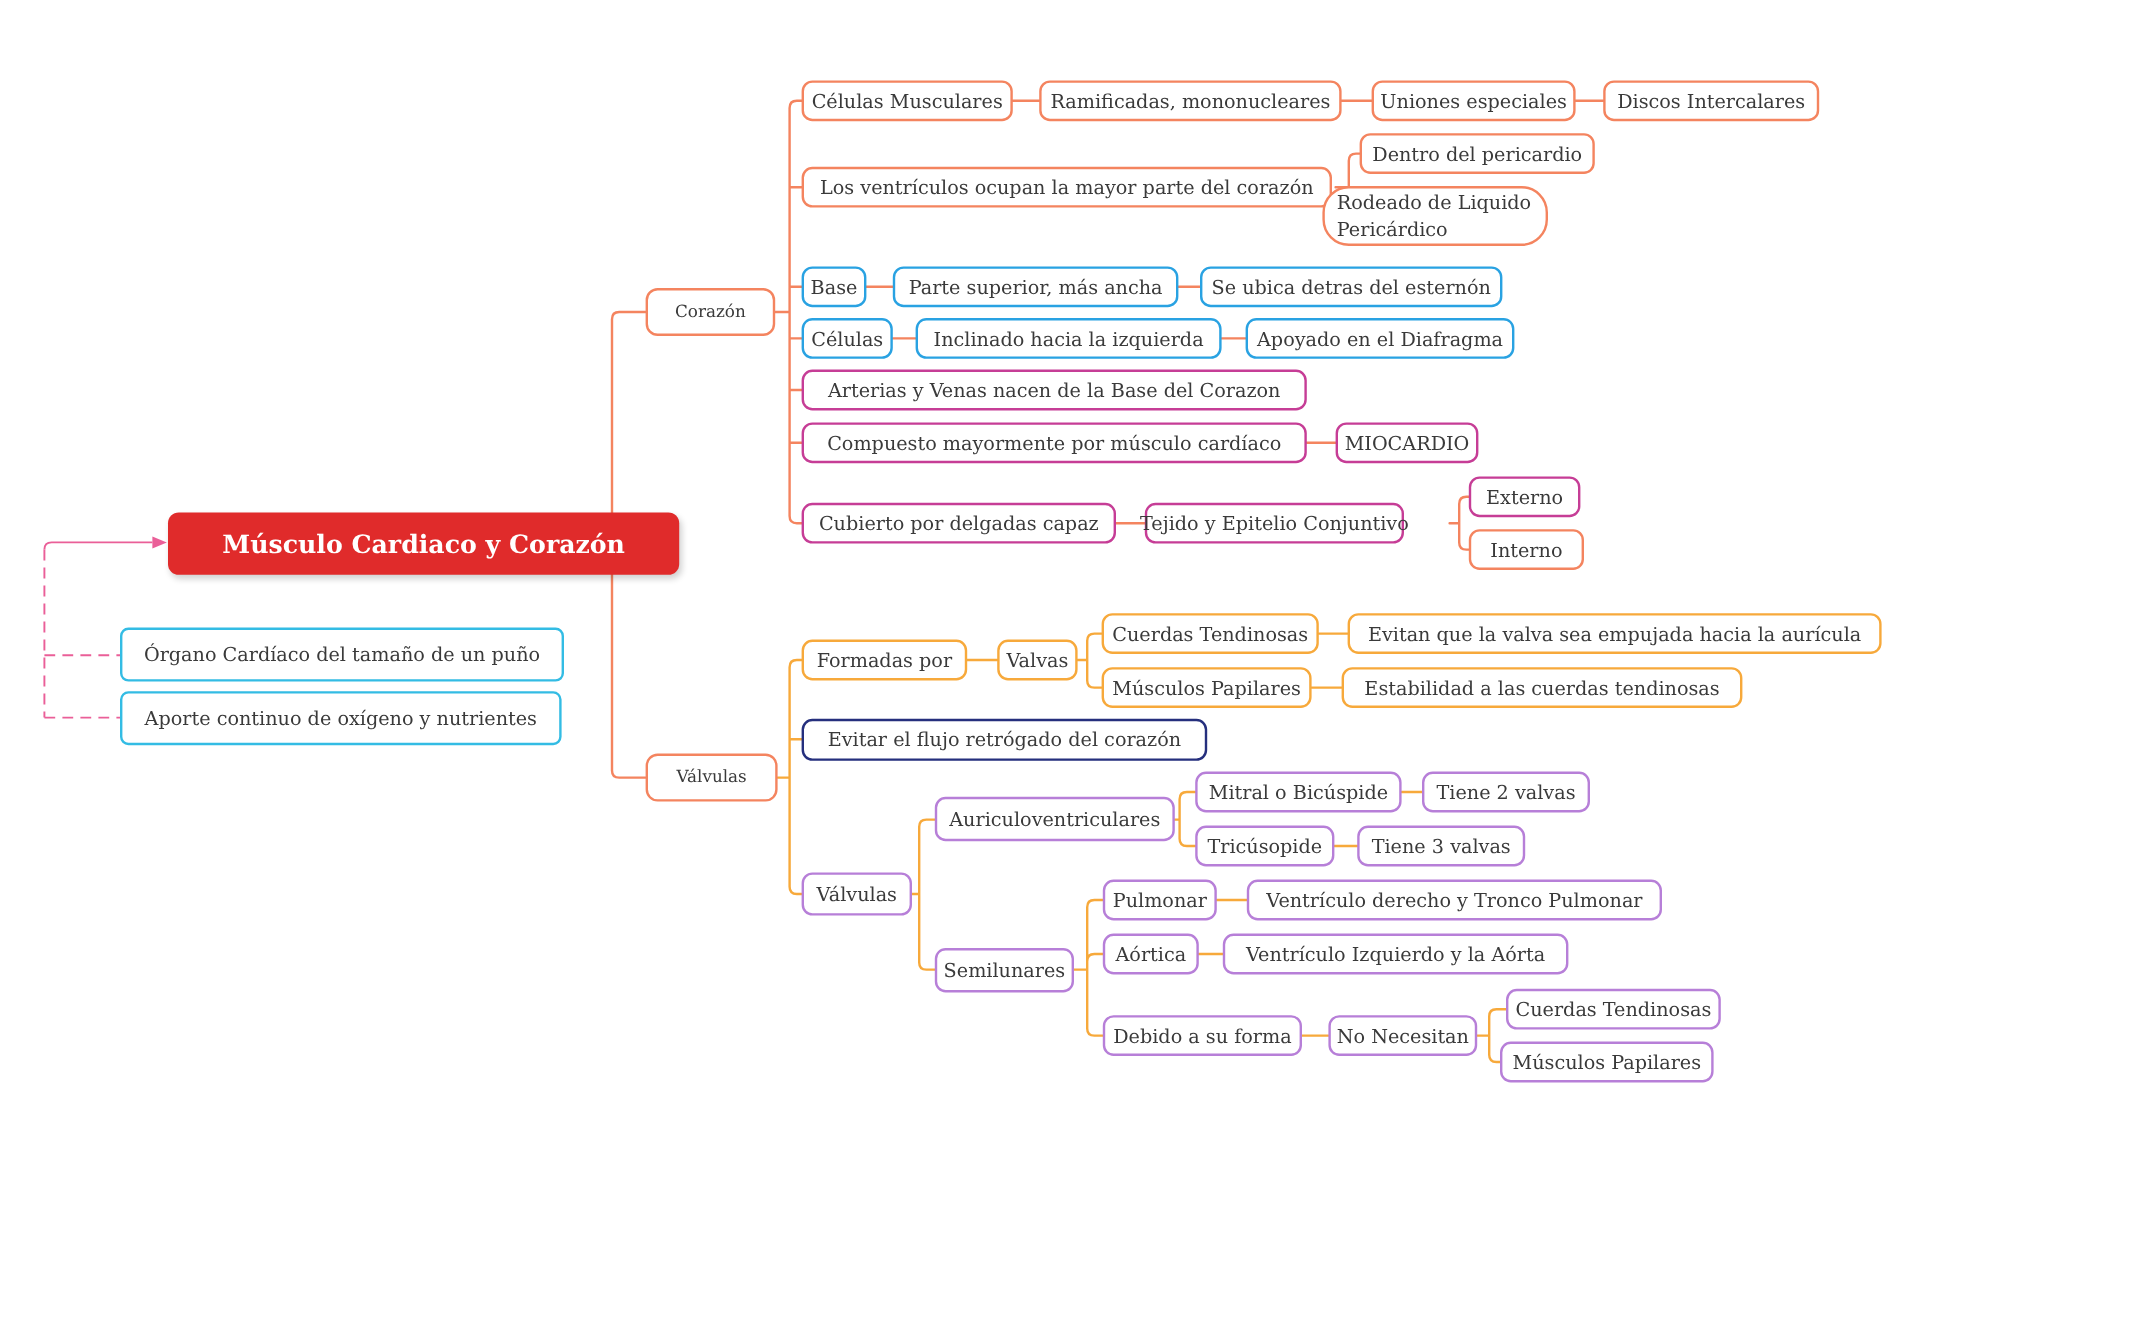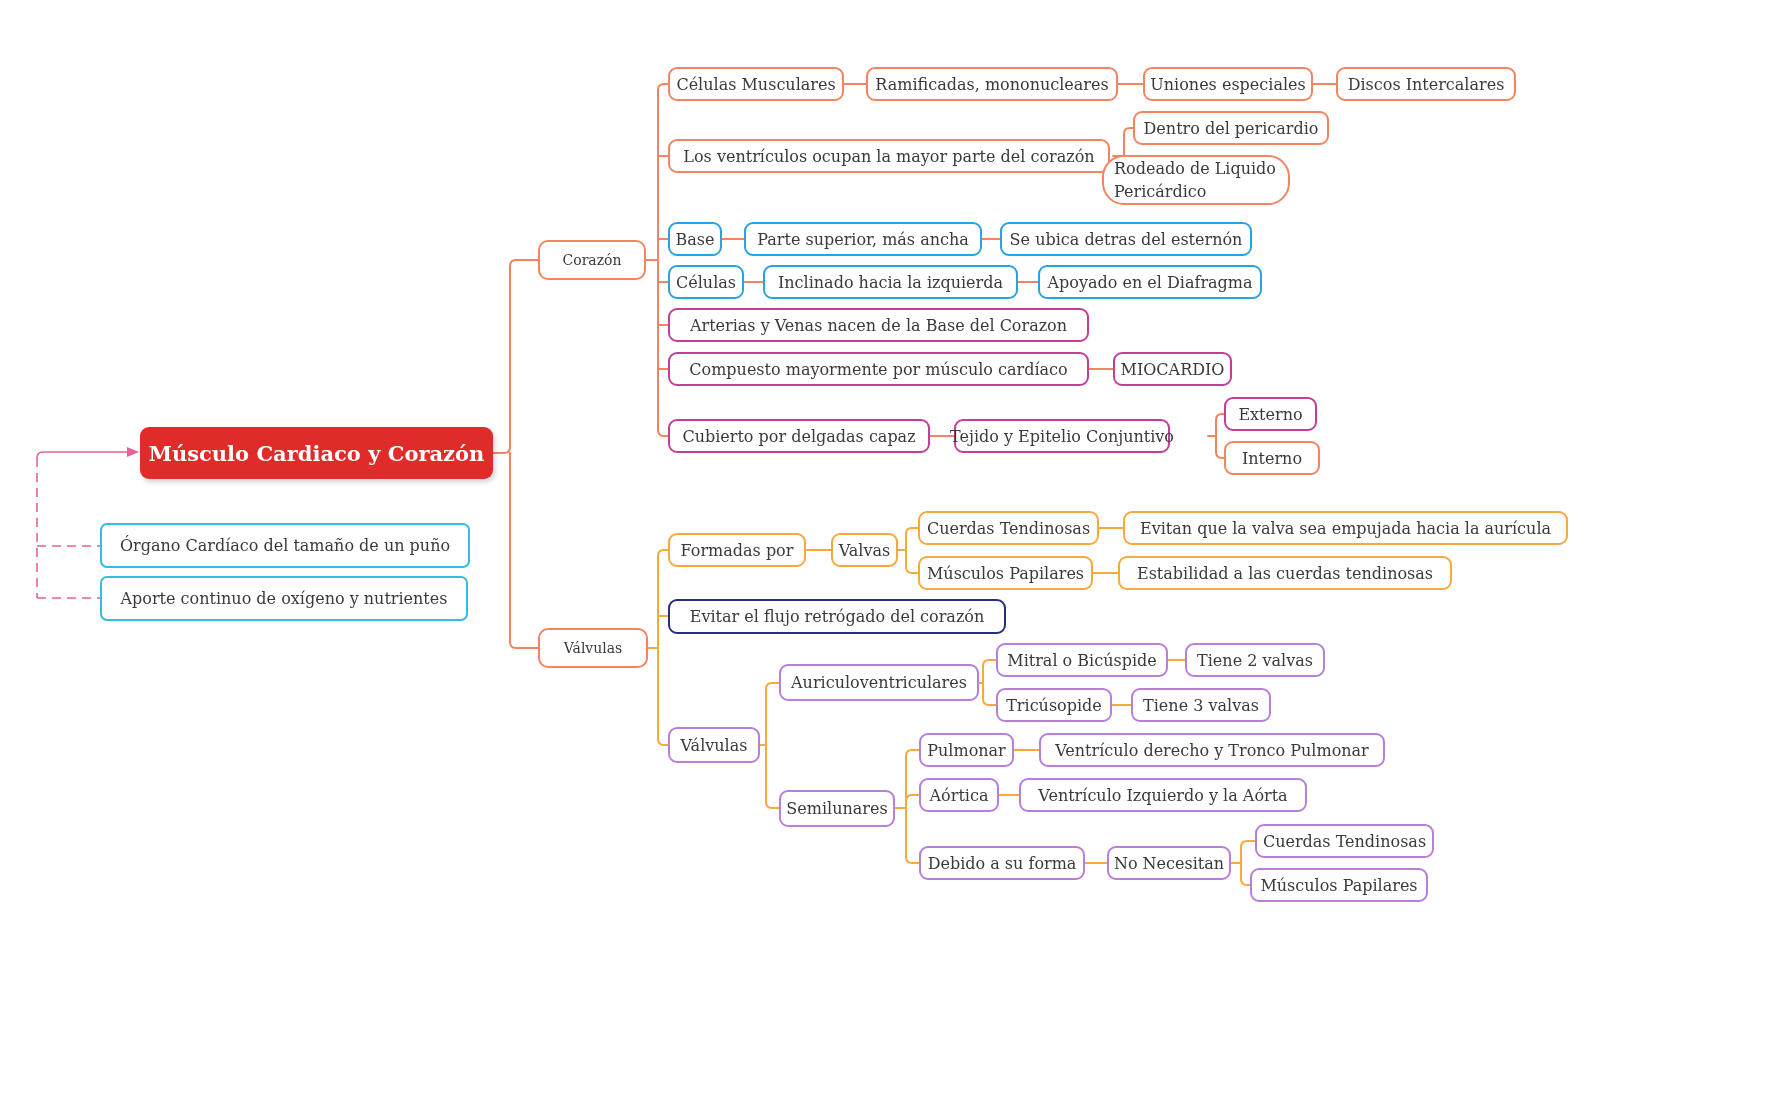--- a/index.html
+++ b/index.html
@@ -68,21 +68,21 @@
              M906 808 V857 Q906 863 912 863 H919
              M1014 750 H1039 M999 795 H1019 M1082 863 H1107
              M1231 863 H1241
              M1241 863 V847 Q1241 841 1247 841 H1255
              M1241 863 V879 Q1241 885 1247 885 H1250" stroke="#f7a93b"></path>
     <path fill="none" stroke-width="1.6" stroke-dasharray="9 6" d="M37 458 V598 M37 546 H100 M37 598 H100" stroke="#ea5f98"></path>
     <path fill="none" stroke-width="1.6" d="M37 458 Q37 452 43 452 H127" stroke="#ea5f98"></path>
     <polygon points="139,452 127,447 127,457" fill="#ea5f98"></polygon>
   </svg>
 
-  <div class="node root" style="left:140px;top:427px;width:353px;">Músculo Cardiaco y Corazón</div>
+  <div class="node root" style="left:140px;top:427px;width:426px;">Músculo Cardiaco y Corazón</div>
   <div class="node c-cyan" style="left:100px;top:523px;width:370px;height:45px;">Órgano Cardíaco del tamaño de un puño</div>
   <div class="node c-cyan" style="left:100px;top:576px;width:368px;height:45px;">Aporte continuo de oxígeno y nutrientes</div>
 
   <div class="node big c-orange" style="left:538px;top:240px;width:108px;">Corazón</div>
 
   <div class="node c-orange" style="left:668px;top:67px;width:176px;">Células Musculares</div>
   <div class="node c-orange" style="left:866px;top:67px;width:252px;">Ramificadas, mononucleares</div>
   <div class="node c-orange" style="left:1143px;top:67px;width:170px;">Uniones especiales</div>
   <div class="node c-orange" style="left:1336px;top:67px;width:180px;">Discos Intercalares</div>
 

